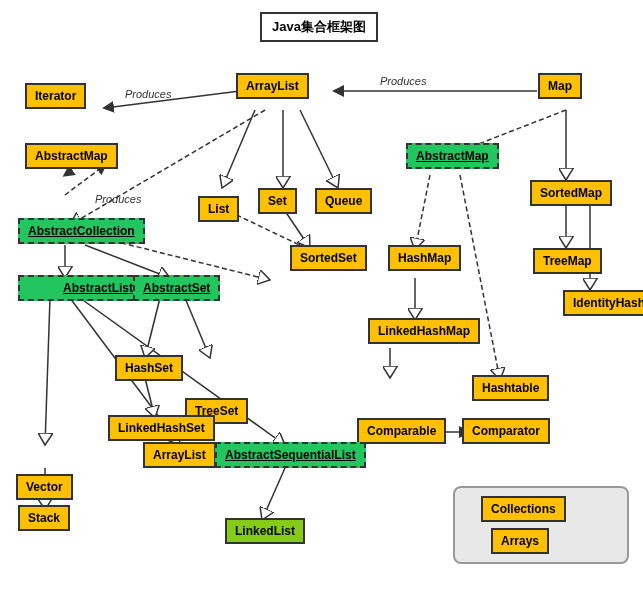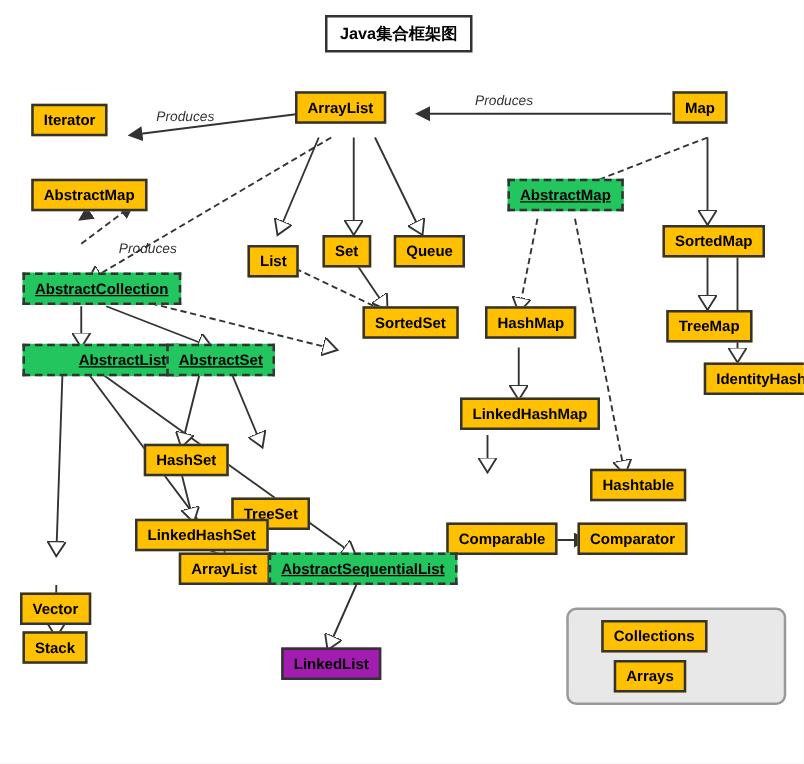--- a/index.html
+++ b/index.html
@@ -28,21 +28,21 @@
     .node-solid {
       background: #FFC000;
       border: 2px solid #333;
     }
     .node-dashed {
       background: #22c55e;
       border: 2px dashed #333;
       text-decoration: underline;
     }
     .node-white {
-      background: #a21caf;
+      background: #84cc16;
       border: 2px solid #333;
     }
     svg.arrows {
       position: absolute;
       top: 0; left: 0;
       width: 643px;
       height: 611px;
       pointer-events: none;
     }
     .legend-box {

